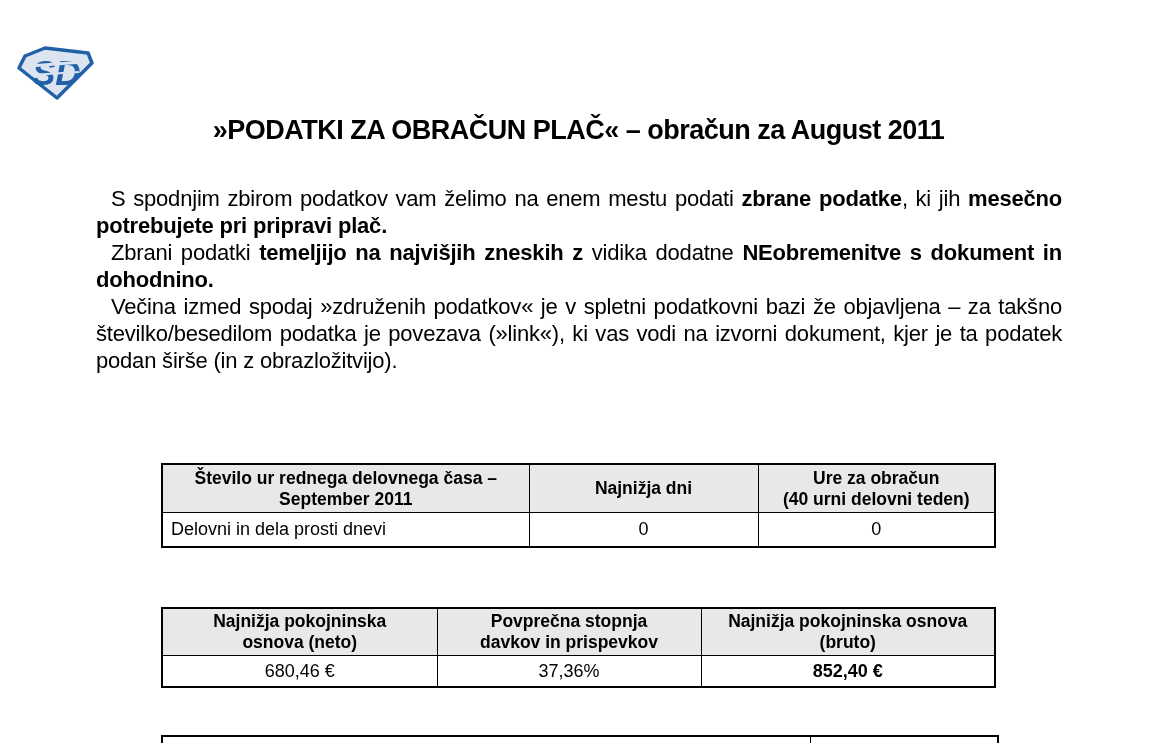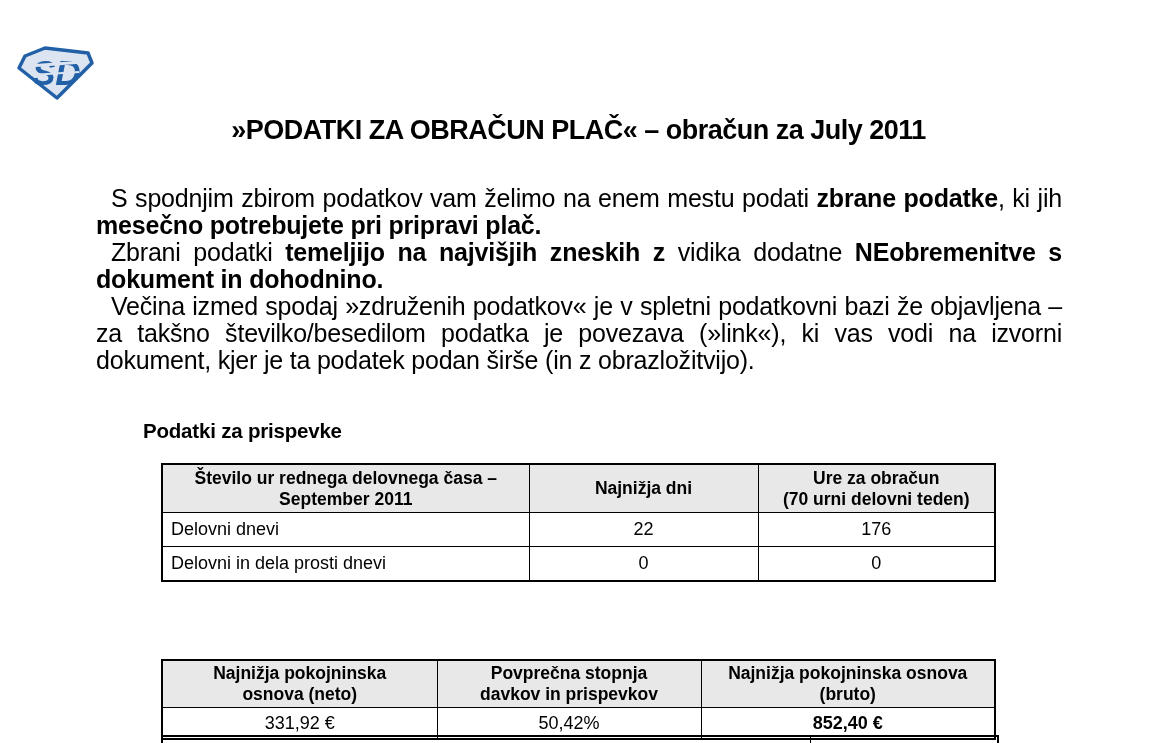--- a/index.html
+++ b/index.html
@@ -8,38 +8,38 @@
     font-family:"Liberation Sans",sans-serif;color:#000;overflow:hidden;
   }
   .logo{position:absolute;left:15px;top:45px;width:82px;height:56px;}
   .doc-title{
     position:absolute;left:60px;right:60px;top:112px;
     text-align:center;font-weight:bold;font-size:27px;line-height:36px;
     letter-spacing:-0.5px;
   }
   .intro{
     position:absolute;left:96px;top:185px;width:966px;
-    font-size:25px;line-height:27px;text-align:justify;letter-spacing:-0.2px;
+    font-size:22px;line-height:27px;text-align:justify;letter-spacing:-0.2px;
   }
   .intro p{margin:0;text-indent:15px;}
   .intro b{font-weight:bold;}
   .section-heading{
     position:absolute;left:143px;top:419px;
     font-size:20.5px;font-weight:bold;letter-spacing:-0.2px;
   }
   table{border-collapse:collapse;position:absolute;table-layout:fixed;border:2px solid #000;}
   td{border:1px solid #000;padding:0 8px;font-size:18px;overflow:hidden;}
   .th{
     background:#e8e8e8;font-weight:bold;text-align:center;
     white-space:pre-line;font-size:17.5px;line-height:21px;vertical-align:middle;
   }
   .t1{left:161px;top:463px;width:833px;}
   .t1 .hrow td{height:47px;}
   .t1 .drow td{height:33px;}
-  .t2{left:161px;top:659px;width:833px;}
+  .t2{left:161px;top:607px;width:833px;}
   .t2 .hrow td{height:46px;}
   .t2 .vrow td{height:30px;}
   .t3{left:161px;top:735px;width:836px;}
   .t3 td{height:42px;}
   .center{text-align:center;}
   .bold{font-weight:bold;}
 </style>
 </head>
 <body>
 
@@ -47,48 +47,42 @@
 
   <div class="logo">
     <svg viewBox="0 0 82 56" width="82" height="56">
       <polygon points="10,11 30,3 73,8 77,18 42,53 4,23" fill="#dbe4f0" stroke="#2160a6" stroke-width="3.5" stroke-linejoin="round"></polygon>
       <text x="17" y="40" font-family="Liberation Sans, sans-serif" font-size="35" font-weight="bold" font-style="italic" fill="#2160a6">SD</text>
       <line x1="14" y1="21" x2="68" y2="17" stroke="#dbe4f0" stroke-width="3"></line>
       <line x1="16" y1="30" x2="64" y2="27" stroke="#dbe4f0" stroke-width="2"></line>
     </svg>
   </div>
 
-  <div class="doc-title">»PODATKI ZA OBRAČUN PLAČ« – obračun za July 2011</div>
+  <div class="doc-title">»PODATKI ZA OBRAČUN PLAČ« – obračun za August 2011</div>
 
   <div class="intro">
     <p><span>S spodnjim zbirom podatkov vam želimo na enem mestu podati </span><b>zbrane podatke</b><span>, ki jih </span><b>mesečno potrebujete pri pripravi plač.</b></p>
     <p><span>Zbrani podatki </span><b>temeljijo na najvišjih zneskih z</b><span> vidika dodatne </span><b>NEobremenitve s dokument in dohodnino.</b></p>
     <p><span>Večina izmed spodaj »združenih podatkov« je v spletni podatkovni bazi že objavljena – za takšno številko/besedilom podatka je povezava (»link«), ki vas vodi na izvorni dokument, kjer je ta podatek podan širše (in z obrazložitvijo).</span></p>
   </div>
 
-  <div class="section-heading">Podatki za prispevke</div>
 
   <table class="t1">
     <colgroup>
         <col style="width:367px">
         <col style="width:229px">
         <col style="width:237px">
       </colgroup>
     <tbody>
       <tr class="hrow">
         <td class="th">Število ur rednega delovnega časa –
 September 2011</td>
         <td class="th">Najnižja dni</td>
         <td class="th">Ure za obračun
-(70 urni delovni teden)</td>
-      </tr>
-      <tr class="drow">
-        <td>Delovni dnevi</td>
-        <td class="center">22</td>
-        <td class="center">176</td>
+(40 urni delovni teden)</td>
       </tr>
       <tr class="drow">
         <td>Delovni in dela prosti dnevi</td>
         <td class="center">0</td>
         <td class="center">0</td>
       </tr>
     </tbody>
   </table>
 
   <table class="t2">
@@ -100,22 +94,22 @@
     <tbody>
       <tr class="hrow">
         <td class="th">Najnižja pokojninska
 osnova (neto)</td>
         <td class="th">Povprečna stopnja
 davkov in prispevkov</td>
         <td class="th">Najnižja pokojninska osnova
 (bruto)</td>
       </tr>
       <tr class="vrow">
-        <td class="center">331,92 €</td>
-        <td class="center">50,42%</td>
+        <td class="center">680,46 €</td>
+        <td class="center">37,36%</td>
         <td class="center bold">852,40 €</td>
       </tr>
     </tbody>
   </table>
 
   <table class="t3">
     <colgroup>
         <col style="width:648px">
         <col style="width:188px">
       </colgroup>

